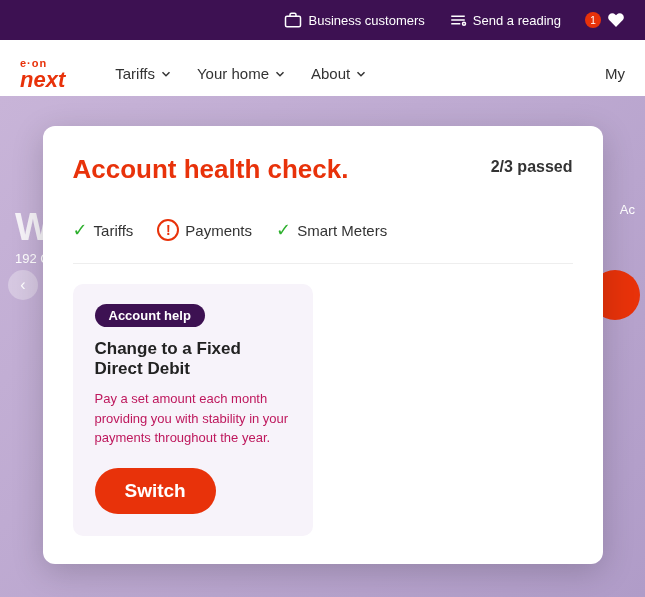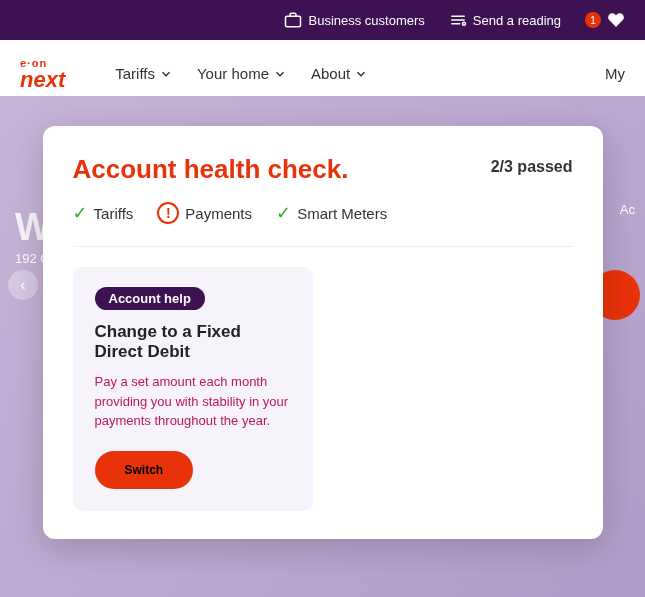--- a/index.html
+++ b/index.html
@@ -155,21 +155,21 @@
       padding: 28px 30px 28px 30px;
       width: 560px;
       max-width: 90%;
       box-shadow: 0 8px 32px rgba(0,0,0,0.18);
     }
 
     .modal-header {
       display: flex;
       justify-content: space-between;
       align-items: flex-start;
-      margin-bottom: 17px;
+      margin-bottom: 34px;
     }
 
     .modal-title {
       font-size: 26px;
       font-weight: 900;
       color: #e8320a;
     }
 
     .modal-passed {
       font-size: 16px;
@@ -244,25 +244,25 @@
 
     .card-desc {
       font-size: 13px;
       color: #be185d;
       line-height: 1.5;
       margin-bottom: 20px;
     }
 
     .card-btn {
       background: #e8320a;
-      color: #000000;
+      color: #ffffff;
       border: none;
       border-radius: 25px;
       padding: 12px 30px;
-      font-size: 12px;
+      font-size: 19px;
       font-weight: 700;
       cursor: pointer;
       text-align: right;
     }
 
     
     .right-info {
       position: absolute;
       top: 190px;
       right: 10px;

